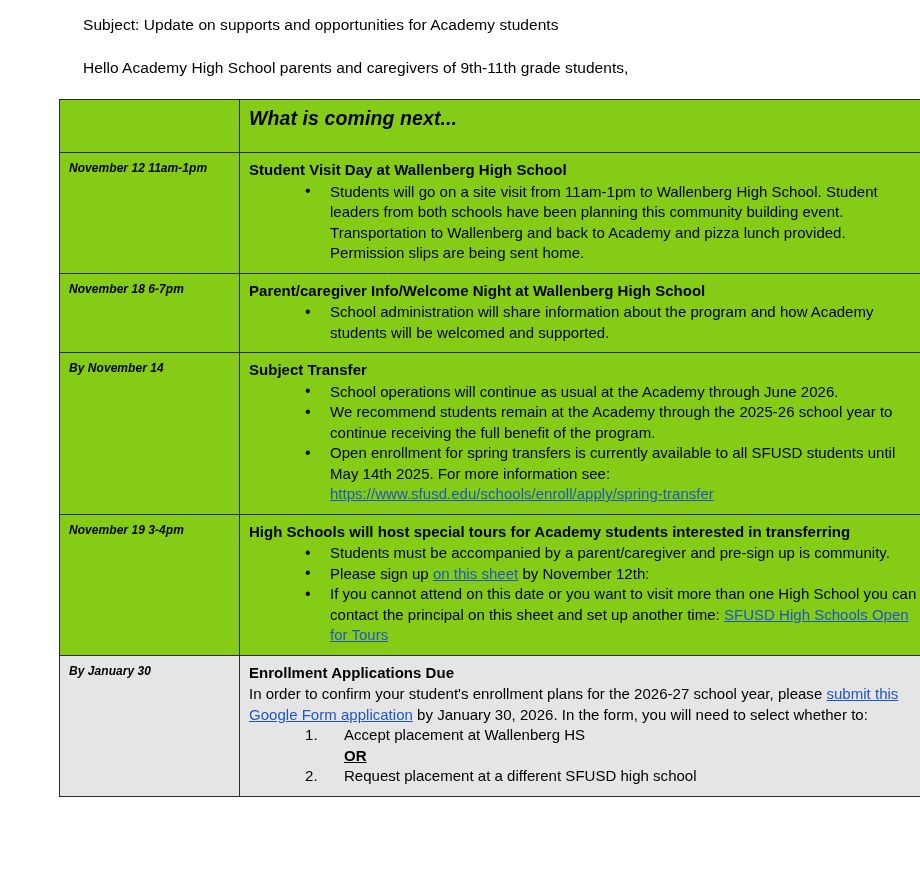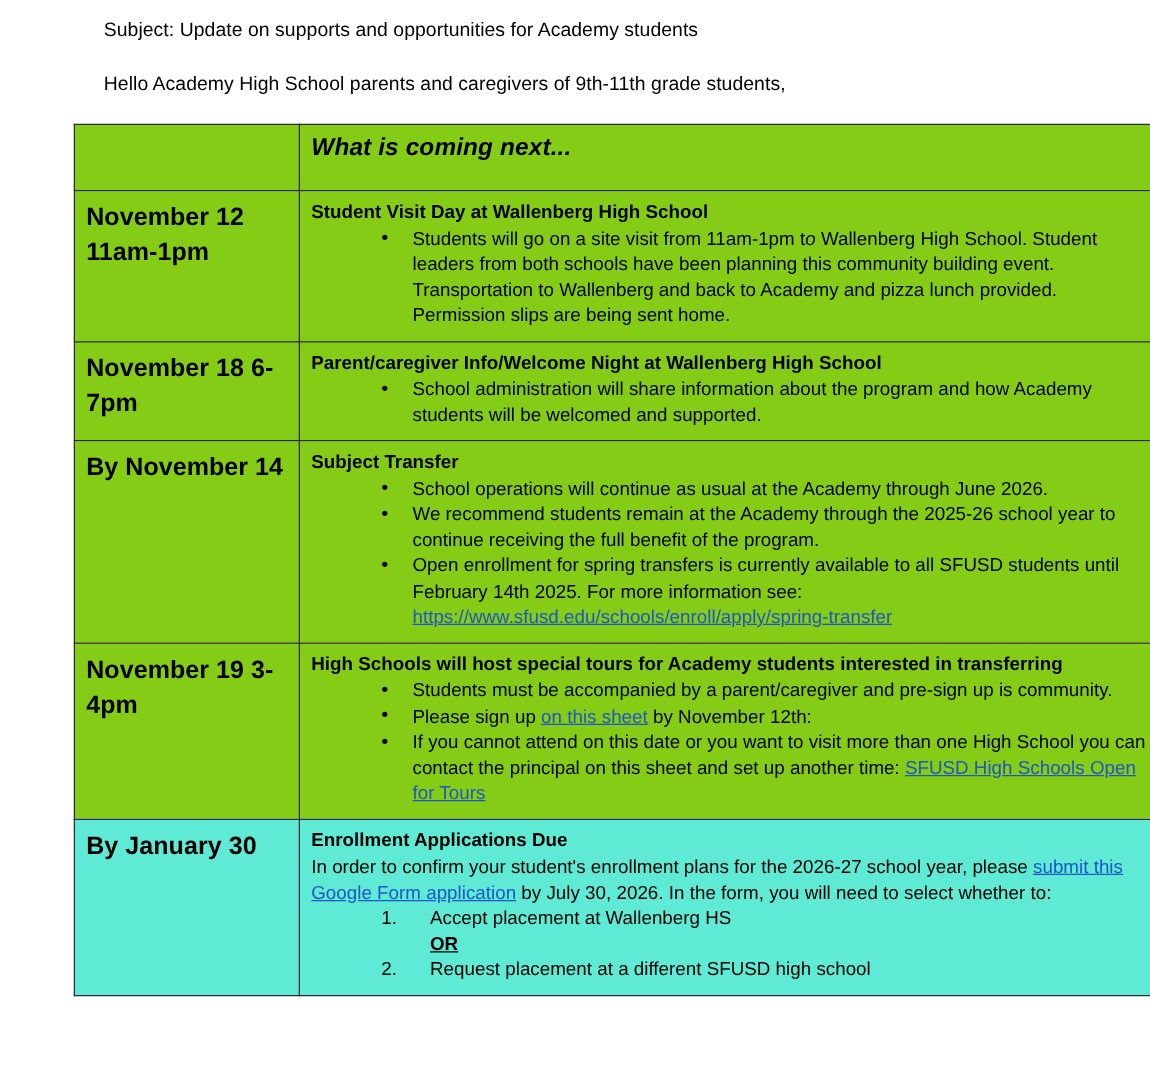--- a/index.html
+++ b/index.html
@@ -52,44 +52,45 @@
   table.schedule td {
     border: 1.6px solid #2b2b33;
     vertical-align: top;
     padding: 7px 8px 9px 9px;
     background: #84cc16;
   }
   col.c-when { width: 180px; }
   col.c-what { width: 693px; }
 
   td.when {
-    font-size: 20px;
-    font-weight: bold;
-    line-height: 28px;
+    font-size: 12px;
+    font-weight: bold;
+    line-height: 16px;
     letter-spacing: 0.05px;
     padding-left: 10px;
     padding-top: 8px;
+    font-style: italic;
   }
   td.what {
     font-size: 15px;
     line-height: 20.5px;
     letter-spacing: 0.02px;
     padding-left: 9px;
   }
   td.head-blank { height: 36px; }
   td.head-title {
     font-size: 19.5px;
     font-style: italic;
     font-weight: bold;
     letter-spacing: 0.1px;
     padding-top: 10px;
     padding-left: 11px;
   }
 
-  tr.green td { background: #5eead4; }
+  tr.green td { background: #e5e5e5; }
 
   .lead {
     font-weight: bold;
     display: block;
     margin: 0 0 1px 0;
   }
   .para {
     display: block;
     margin: 0;
   }
@@ -186,42 +187,42 @@
           </td>
         </tr>
 
         <tr>
           <td class="when">By November 14</td>
           <td class="what">
             <span class="lead">Subject Transfer</span>
             <ul class="bullets">
               <li>School operations will continue as usual at the Academy through June 2026.</li>
               <li>We recommend students remain at the Academy through the 2025-26 school year to continue receiving the full benefit of the program.</li>
-              <li><span>Open enrollment for spring transfers is currently available to all SFUSD students until February 14th 2025. For more information see: </span><a class="link" href="#">https://www.sfusd.edu/schools/enroll/apply/spring-transfer</a><span></span></li>
+              <li><span>Open enrollment for spring transfers is currently available to all SFUSD students until May 14th 2025. For more information see: </span><a class="link" href="#">https://www.sfusd.edu/schools/enroll/apply/spring-transfer</a><span></span></li>
             </ul>
           </td>
         </tr>
 
         <tr>
           <td class="when">November 19 3-4pm</td>
           <td class="what">
             <span class="lead">High Schools will host special tours for Academy students interested in transferring</span>
             <ul class="bullets">
               <li>Students must be accompanied by a parent/caregiver and pre-sign up is community.</li>
               <li><span>Please sign up </span><a class="link" href="#">on this sheet</a><span> by November 12th:</span></li>
               <li><span> If you cannot attend on this date or you want to visit more than one High School you can contact the principal on this sheet and set up another time: </span><a class="link" href="#">SFUSD High Schools Open for Tours</a><span></span></li>
             </ul>
           </td>
         </tr>
 
         <tr class="green">
           <td class="when">By January 30</td>
           <td class="what">
             <span class="lead">Enrollment Applications Due</span>
-            <span class="para"><span>In order to confirm your student's enrollment plans for the 2026-27 school year, please </span><a class="link" href="#">submit this Google Form application</a><span> by July 30, 2026. In the form, you will need to select whether to:</span></span>
+            <span class="para"><span>In order to confirm your student's enrollment plans for the 2026-27 school year, please </span><a class="link" href="#">submit this Google Form application</a><span> by January 30, 2026. In the form, you will need to select whether to:</span></span>
             <ol class="numbers">
               <li>
                 <span>Accept placement at Wallenberg HS</span>
                 <span class="or">OR</span>
               </li>
               <li>Request placement at a different SFUSD high school</li>
             </ol>
           </td>
         </tr>
 

